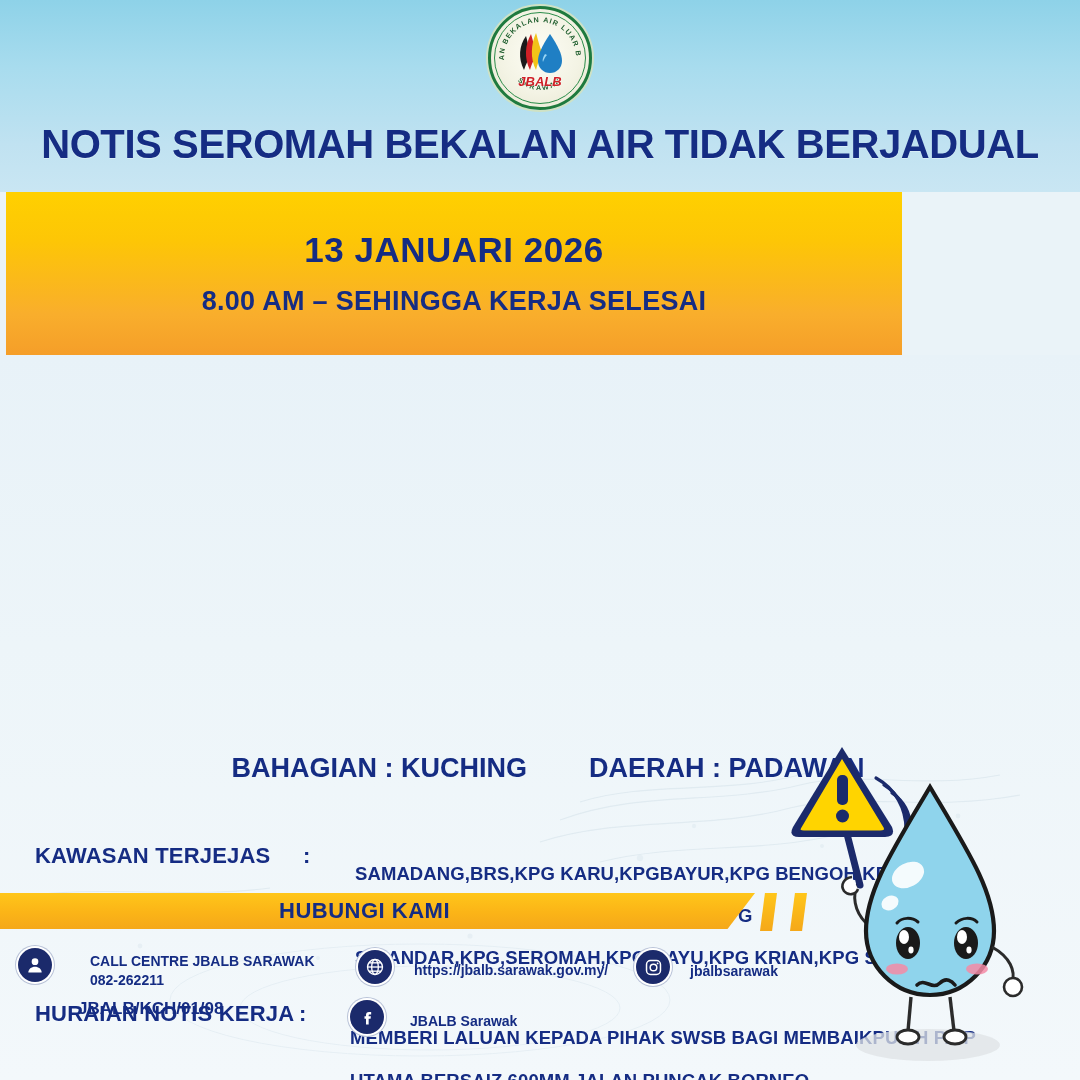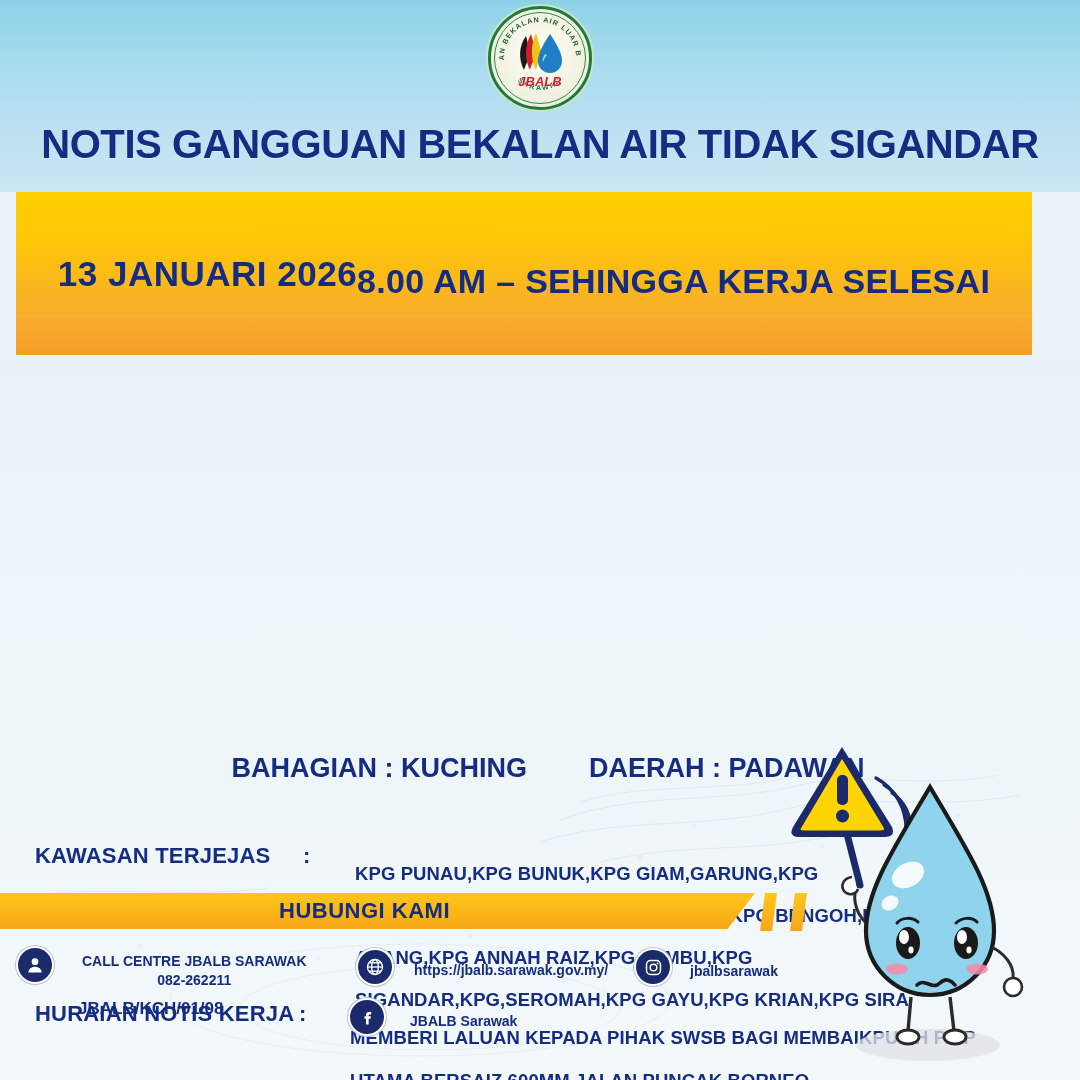--- a/index.html
+++ b/index.html
@@ -36,26 +36,26 @@
     position:absolute; left:0; right:0; top:122px;
     text-align:center;
     font-size:40px; font-weight:bold; letter-spacing:-0.4px;
     color:#152C83;
     font-family:"Liberation Sans", sans-serif;
     text-shadow:0 1px 0 rgba(255,255,255,.35);
   }
 
   
   .date-band {
-    position:absolute; left:16px; top:192px; width:1016px; height:163px;
+    position:absolute; left:6px; top:192px; width:896px; height:163px;
     background:linear-gradient(180deg,#FFD000 0%,#FDC606 30%,#F9AE2C 75%,#F59E29 100%);
-    display:flex; flex-direction:row; align-items:center; justify-content:center;
+    display:flex; flex-direction:column; align-items:center; justify-content:center;
   }
   .date-line1 { font-size:35px; font-weight:bold; color:#152C83; letter-spacing:.5px; }
-  .date-line2 { font-size:34px; font-weight:bold; color:#152C83; letter-spacing:.3px; margin-top:16px; }
+  .date-line2 { font-size:27px; font-weight:bold; color:#152C83; letter-spacing:.3px; margin-top:16px; }
 
   
   .body-area {
     position:absolute; left:0; top:355px; width:1080px; height:725px;
     background:linear-gradient(180deg,#E8F2F8 0%,#EDF5F9 40%,#F3F8FB 100%);
   }
   
   .splash {
     position:absolute; left:0; bottom:0; width:1080px; height:330px;
     opacity:.5; pointer-events:none;
@@ -136,21 +136,21 @@
         <path d="M38 30 C31 40 30 52 36 64 C38 58 40 54 43 50 C40 42 40 36 38 30 Z" fill="#1a1a1a"></path>
         <path d="M43 28 C37 39 36 52 42 64 C44 57 46 53 49 49 C46 41 45 34 43 28 Z" fill="#cf2026"></path>
         <path d="M48 27 C43 38 42 52 48 64 C50 56 52 52 55 48 C51 40 50 33 48 27 Z" fill="#f2c318"></path>
 
         <path d="M62 28 C54 40 50 48 50 55 a12 12 0 0 0 24 0 C74 48 70 40 62 28 Z" fill="#1f7fc4"></path>
         <path d="M57 48 c-2 3 -3 6 -2 8 1 -3 2 -5 4 -7 Z" fill="#9ad6f5"></path>
 
         <text x="52" y="80" text-anchor="middle" font-size="13" font-weight="bold" font-style="italic" font-family="Liberation Sans, sans-serif" fill="#cf2026" stroke="#ffffff" stroke-width="0.6" paint-order="stroke">JBALB</text>
       </svg>
     </div>
-    <div class="title">NOTIS GANGGUAN BEKALAN AIR TIDAK SIGANDAR</div>
+    <div class="title">NOTIS SEROMAH BEKALAN AIR TIDAK BERJADUAL</div>
   </div>
 
   <div class="date-band">
     <div class="date-line1">13 JANUARI 2026</div>
     <div class="date-line2">8.00 AM – SEHINGGA KERJA SELESAI</div>
   </div>
 
   <div class="body-area">
     <svg class="splash" viewBox="0 0 1080 330" preserveAspectRatio="none">
       <g fill="none" stroke="#b9cdd9" stroke-width="1.1" opacity="0.55">
@@ -179,21 +179,20 @@
     </svg>
 
     <div class="region-row">
       <div>BAHAGIAN : KUCHING</div>
       <div>DAERAH : PADAWAN</div>
     </div>
 
     <div class="kw-label">KAWASAN TERJEJAS</div>
     <div class="kw-colon">:</div>
     <div class="area-lines">
-      <div>KPG PUNAU,KPG BUNUK,KPG GIAM,GARUNG,KPG</div>
       <div>SAMADANG,BRS,KPG KARU,KPGBAYUR,KPG BENGOH,KPG</div>
       <div>ABANG,KPG ANNAH RAIZ,KPG JAMBU,KPG</div>
       <div>SIGANDAR,KPG,SEROMAH,KPG GAYU,KPG KRIAN,KPG SIRA</div>
     </div>
 
     <div class="hr-label">HURAIAN NOTIS KERJA</div>
     <div class="hr-colon">:</div>
     <div class="work-lines">
       <div>MEMBERI LALUAN KEPADA PIHAK SWSB BAGI MEMBAIKPULIH PAIP</div>
       <div>UTAMA BERSAIZ 600MM JALAN PUNCAK BORNEO.</div>
@@ -206,21 +205,21 @@
   </div>
   <div class="slash s1"></div>
   <div class="slash s2"></div>
 
   <div class="cicon" style="left:18px; top:948px;">
     <svg width="20" height="20" viewBox="0 0 24 24" fill="#ffffff">
         <circle cx="12" cy="8" r="4"></circle>
         <path d="M4 21c0-4.4 3.6-7 8-7s8 2.6 8 7z"></path>
       </svg>
   </div>
-  <div class="ctext" style="left:82px; top:952px;text-align:center;">
+  <div class="ctext" style="left:90px; top:952px;">
     <div>CALL CENTRE JBALB SARAWAK</div>
     <div>082-262211</div>
   </div>
   <div class="refcode">JBALB/KCH/01/08</div>
 
   <div class="cicon" style="left:358px; top:950px;">
     <svg width="20" height="20" viewBox="0 0 24 24" fill="none" stroke="#ffffff" stroke-width="1.6">
       <circle cx="12" cy="12" r="9"></circle>
         <ellipse cx="12" cy="12" rx="4" ry="9"></ellipse>
       <line x1="3" y1="12" x2="21" y2="12"></line>

